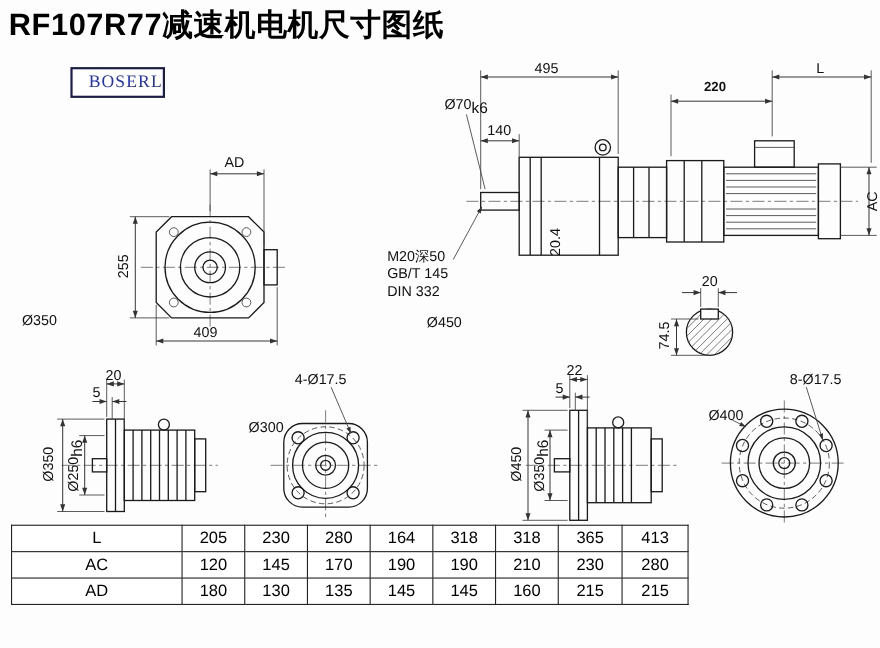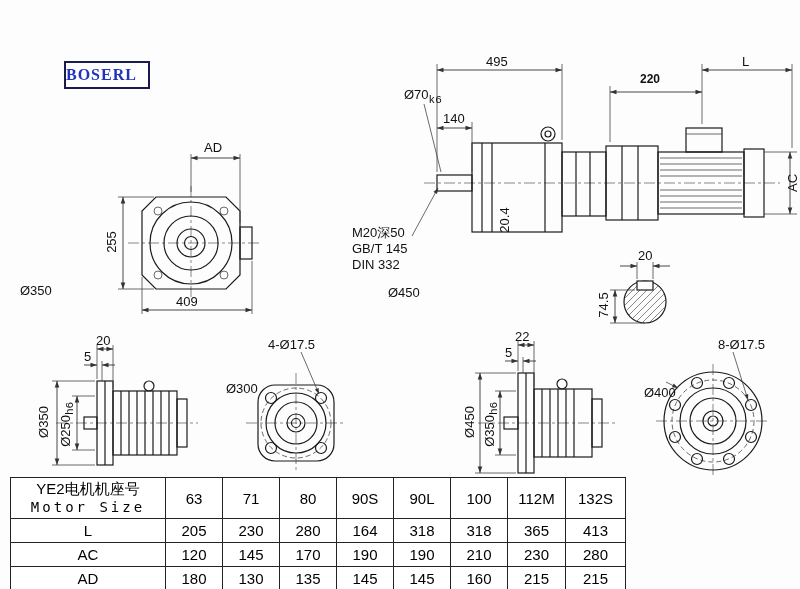--- a/index.html
+++ b/index.html
@@ -8,36 +8,36 @@
     font-family:"Liberation Sans", sans-serif; color:#111; overflow:hidden;
     margin:0 auto;
   }
   .title {
     position:absolute; left:8px; top:4px; font-size:28px; font-weight:bold;
     letter-spacing:0.5px; color:#000;
   }
   .logo {
     position:absolute; left:64px; top:61px; width:82px; height:24px;
     border:2px solid #1b1b4d; color:#2233bb; background:#fff;
-    font-family:"Liberation Serif", serif; font-weight:bold; font-size:16px;
-    text-align:left; line-height:24px; letter-spacing:1px;
+    font-family:"Liberation Serif", serif; font-weight:normal; font-size:16px;
+    text-align:right; line-height:24px; letter-spacing:1px;
   }
   svg.draw { position:absolute; left:0; top:0; }
   svg .obj  { stroke:#1b1b1b; fill:none; stroke-width:1.2; }
   svg .thin { stroke:#444;    fill:none; stroke-width:0.8; }
   svg .cl   { stroke:#555;    fill:none; stroke-width:0.7; stroke-dasharray:11 3 3 3; }
   svg .hatch{ stroke:#555;    stroke-width:0.7; }
   svg .dimline { stroke:#333; fill:none; stroke-width:0.9; }
   .dim {
     position:absolute; font-size:13px; white-space:nowrap; color:#111;
     line-height:14px;
   }
   .dim.rot { transform:rotate(-90deg); text-align:center; }
   .dim.bold { font-weight:bold; font-size:12px; }
-  .dim sub { font-size:11px;font-family:Liberation Mono, monospace; }
+  .dim sub { font-size:14px; }
   table.dim-table {
     position:absolute; left:10px; top:477px; width:615px;
     border-collapse:collapse; table-layout:fixed; background:#fff;
   }
   table.dim-table th, table.dim-table td {
     border:1px solid #222; text-align:center; padding:0;
     font-size:15px; font-weight:normal; color:#000; background:#fff;
   }
   table.dim-table tr.hdr th { height:40px; }
   table.dim-table tr.row td { height:23px; }
@@ -241,20 +241,21 @@
       <circle class="obj" cx="675" cy="437" r="5.5"></circle>
       <circle class="obj" cx="675" cy="405" r="5.5"></circle>
       <circle class="obj" cx="697" cy="383" r="5.5"></circle>
       <circle class="obj" cx="729" cy="383" r="5.5"></circle>
       <circle class="obj" cx="751" cy="405" r="5.5"></circle>
       <line class="thin" x1="733" y1="352" x2="748" y2="400" marker-end="url(#arr)"></line>
       <line class="thin" x1="666" y1="382" x2="678" y2="388" marker-end="url(#arr)"></line>
     </g>
   </svg>
 
+  <div class="title">RF107R77减速机电机尺寸图纸</div>
   <div class="logo">BOSERL</div>
 
   <div class="dim" style="left:204px;top:141px">AD</div>
   <div class="dim rot" style="left:92px;top:235px;width:40px">255</div>
   <div class="dim" style="left:176px;top:295px">409</div>
   <div class="dim" style="left:20px;top:284px">Ø350</div>
 
   <div class="dim" style="left:486px;top:55px">495</div>
   <div class="dim" style="left:443px;top:112px">140</div>
   <div class="dim" style="left:404px;top:88px"><span>Ø70</span><sub>k6</sub></div>
@@ -276,49 +277,35 @@
 
   <div class="dim" style="left:268px;top:338px">4-Ø17.5</div>
   <div class="dim" style="left:226px;top:382px">Ø300</div>
 
   <div class="dim" style="left:515px;top:330px">22</div>
   <div class="dim" style="left:505px;top:346px">5</div>
   <div class="dim rot" style="left:445px;top:415px;width:50px">Ø450</div>
   <div class="dim rot" style="left:462px;top:415px;width:60px"><span>Ø350</span><sub>h6</sub></div>
 
   <div class="dim" style="left:718px;top:338px">8-Ø17.5</div>
-  <div class="dim" style="left:644px;top:386px">Ø400</div>
+  <div class="dim" style="left:644px;top:371px">Ø400</div>
 
   <table class="dim-table">
     <colgroup>
       <col style="width:155px">
       <col style="width:57px">
         <col style="width:57px">
         <col style="width:57px">
         <col style="width:57px">
       <col style="width:57px">
         <col style="width:57px">
         <col style="width:58px">
         <col style="width:60px">
     </colgroup>
     <tbody>
-        <tr class="hdr">
-      <th>
-        <div class="hdr-cn">YE2电机机座号</div>
-        <div class="hdr-en">Motor Size</div>
-      </th>
-      <th>63</th>
-      <th>71</th>
-      <th>80</th>
-      <th>90S</th>
-      <th>90L</th>
-      <th>100</th>
-      <th>112M</th>
-      <th>132S</th>
-    </tr>
     <tr class="row">
       <td>L</td>
       <td>205</td>
       <td>230</td>
       <td>280</td>
       <td>164</td>
       <td>318</td>
       <td>318</td>
       <td>365</td>
       <td>413</td>

